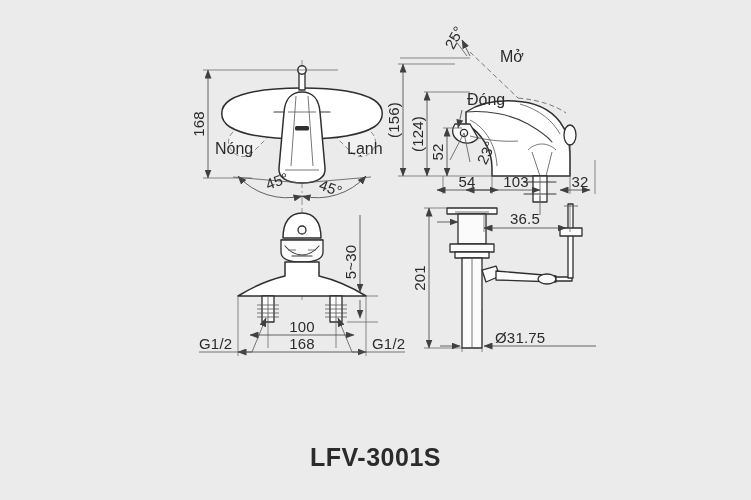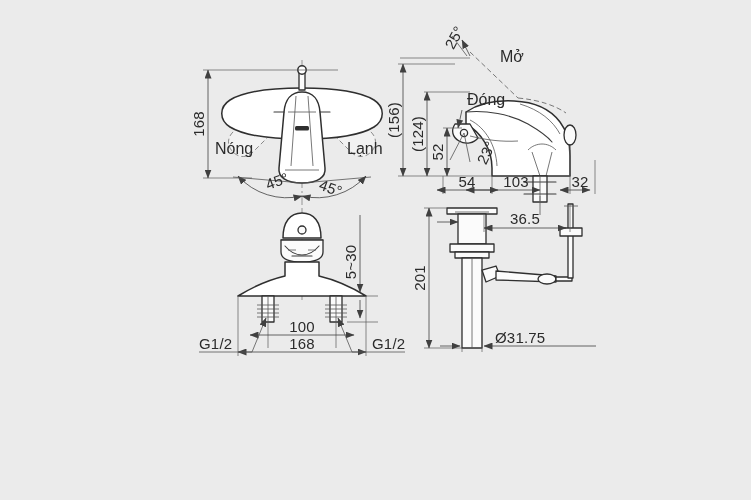--- a/index.html
+++ b/index.html
@@ -245,14 +245,15 @@
 
     <line x1="462" y1="348" x2="462" y2="352" class="ext"></line>
     <line x1="482" y1="310" x2="482" y2="352" class="ext"></line>
     <line x1="440" y1="346" x2="460" y2="346" class="dim" marker-end="url(#ar)"></line>
     <line x1="484" y1="346" x2="596" y2="346" class="dim" marker-start="url(#arS)"></line>
     <text class="t-dim" x="495" y="343">Ø31.75</text>
   </g>
 
 </svg>
 
+<div id="title">LFV-3001S</div>
 
 </div>
 
 </body></html>

